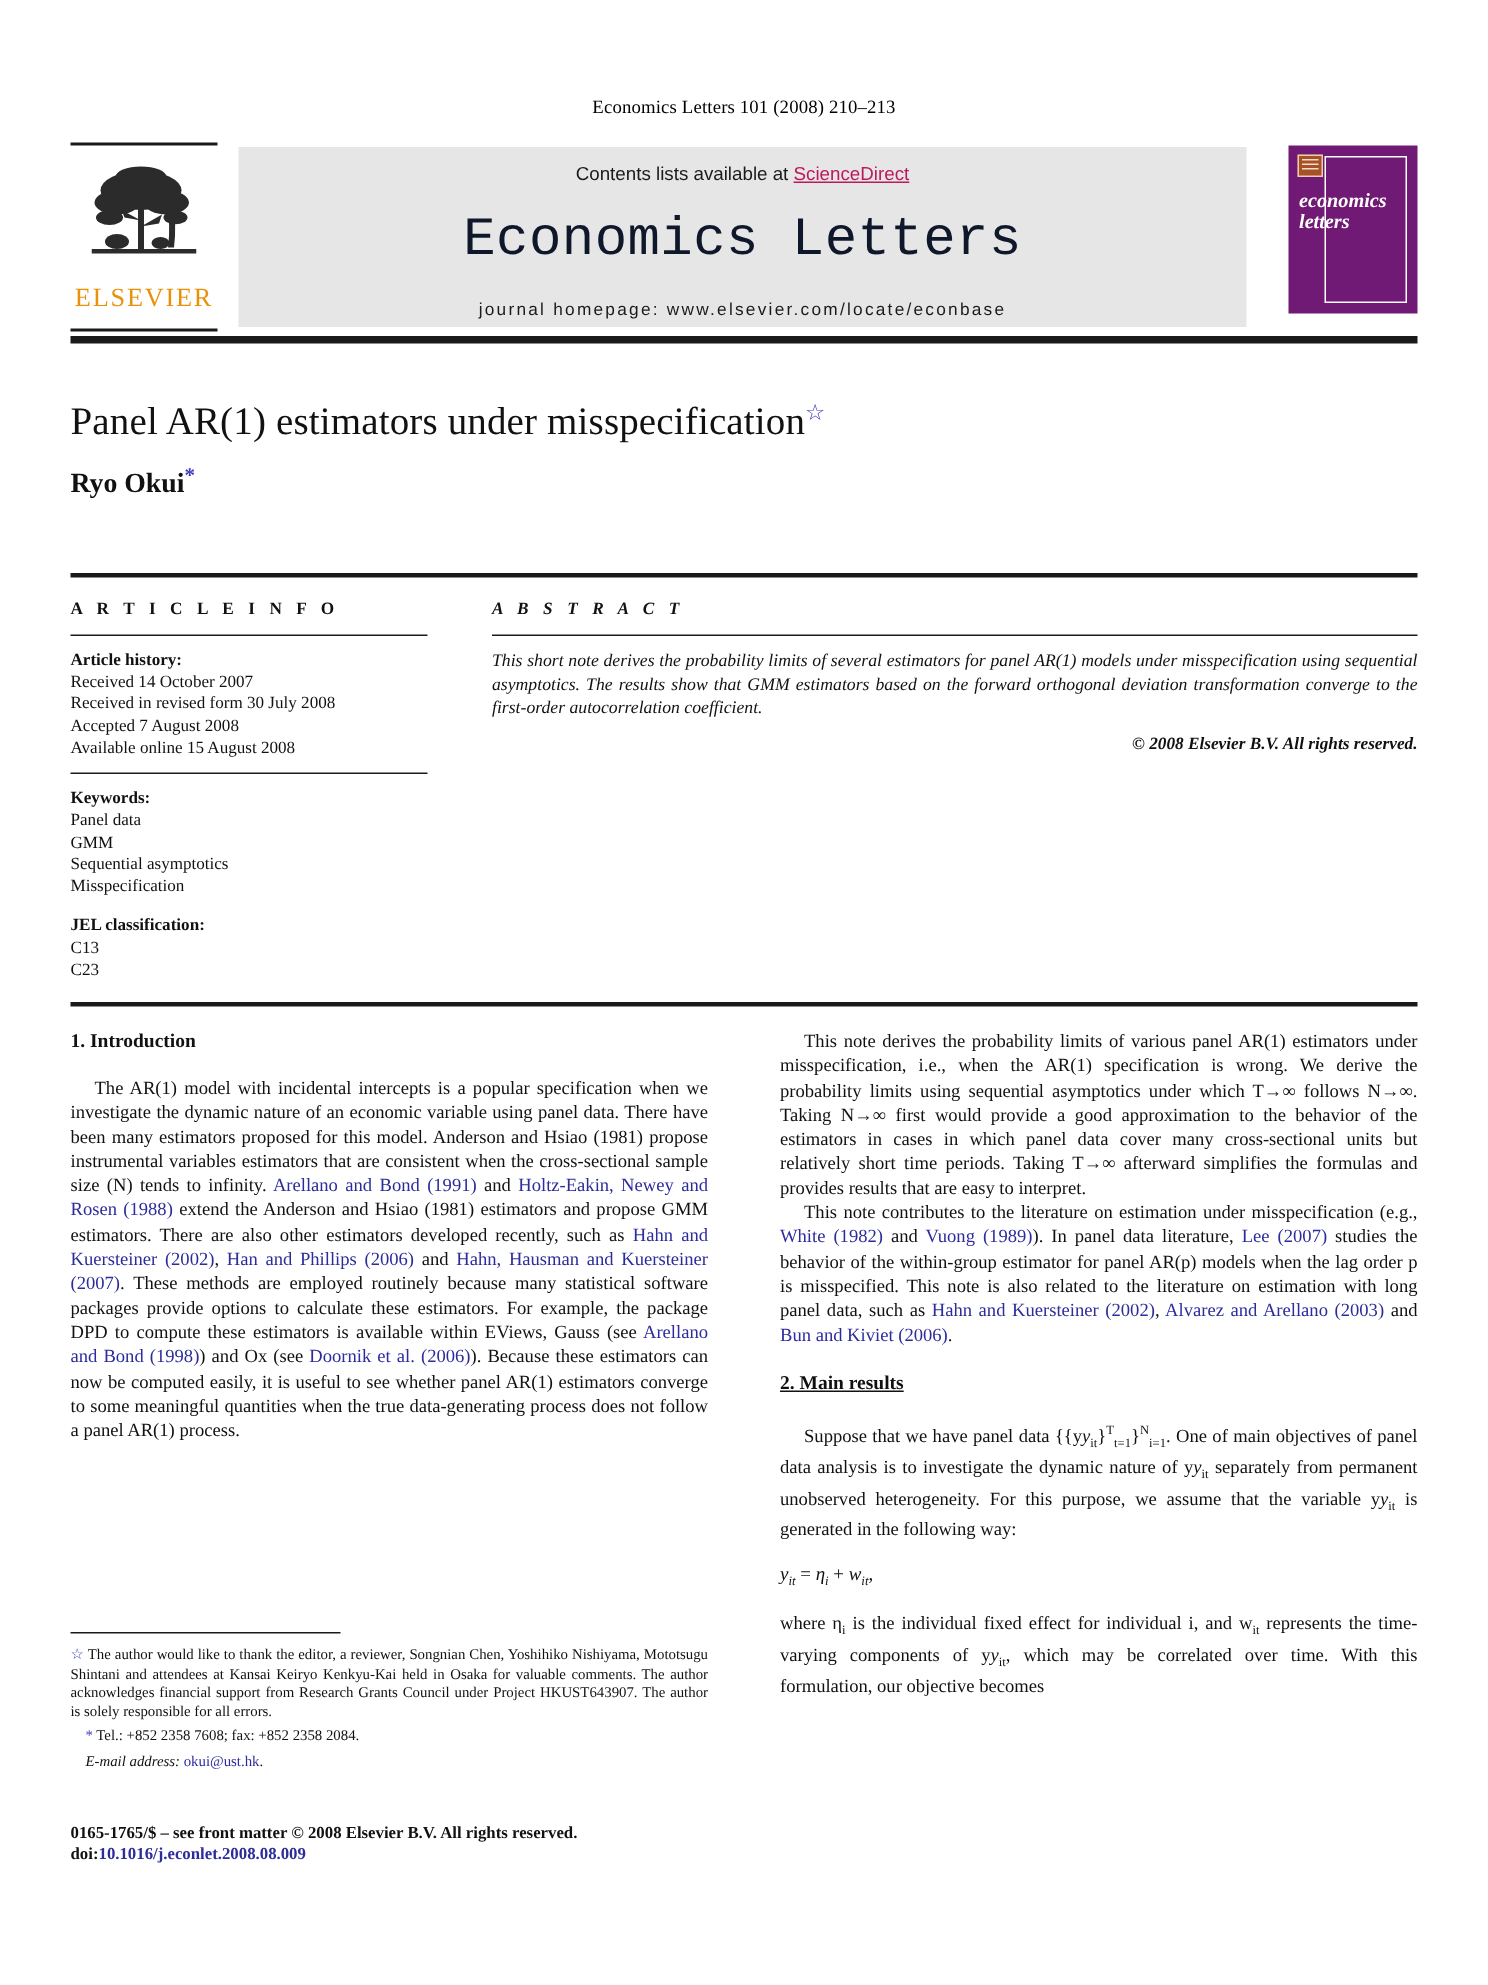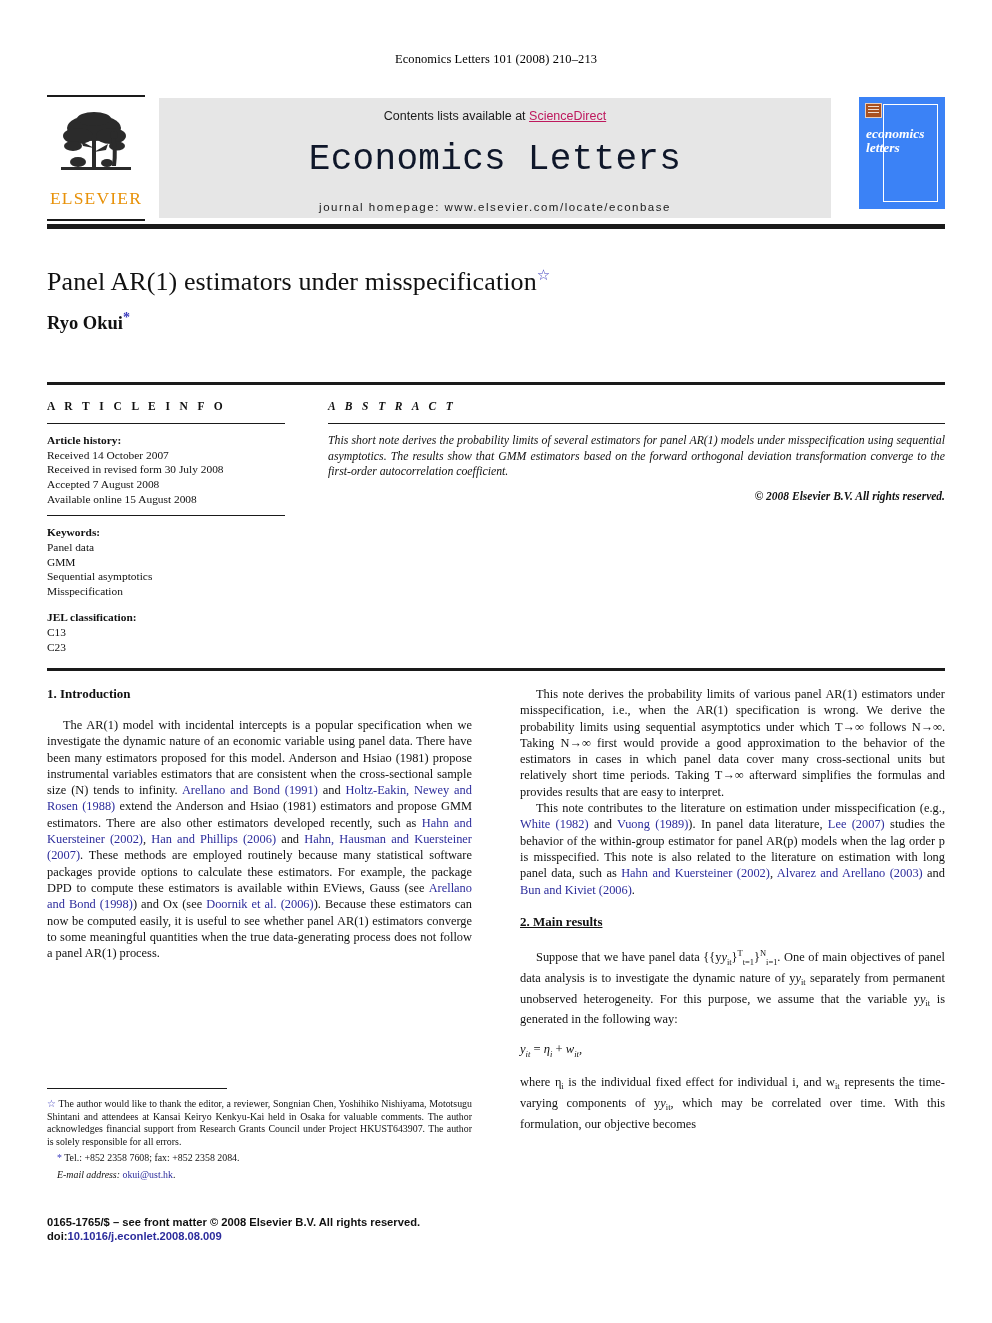--- a/index.html
+++ b/index.html
@@ -18,21 +18,21 @@
   .page {
     position: absolute;
     left: 0; top: 0;
     width: 992px;
     height: 1323px;
   }
 
   
   .running-head {
     position: absolute;
-    left: 0; top: 52px;
+    left: 0; top: 64px;
     width: 992px;
     text-align: center;
     font-family: "Liberation Serif", serif;
     font-size: 12.5px;
     letter-spacing: 0.1px;
     color: #000;
   }
 
   
   .masthead {
@@ -94,21 +94,21 @@
     font-size: 11.5px;
     letter-spacing: 1.5px;
     color: #1a1a1a;
   }
 
   .cover-thumb {
     position: absolute;
     right: 0; top: 2px;
     width: 86px;
     height: 112px;
-    background: #3b82f6;
+    background: #701a75;
     box-sizing: border-box;
     padding: 5px;
     overflow: hidden;
   }
   .cover-innerframe {
     position: absolute;
     left: 24px; top: 7px;
     right: 7px; bottom: 7px;
     border: 1.6px solid #ffffff;
   }
@@ -276,21 +276,21 @@
   }
   .footnote .fn-star { color:#3b3bbd; }
   .footnote .fn-indent { display:block; margin-top: 4px; padding-left: 10px; text-align:left; }
   .footnote .em { font-style: italic; }
   .footnote a.mail { color:#2c2c9c; text-decoration:none; }
 
   .issn-block {
     position: absolute;
     left: 47px; top: 1215px;
     width: 460px;
-    font-family: Liberation Sans, sans-serif;
+    font-family: Liberation Serif, serif;
     font-size: 11.2px;
     line-height: 14.4px;
     font-weight: bold;
     color: #111;
   }
   .issn-block a.doi { color:#2c2c9c; text-decoration:none; font-weight:bold; }
 </style>
 </head>
 <body>
 

